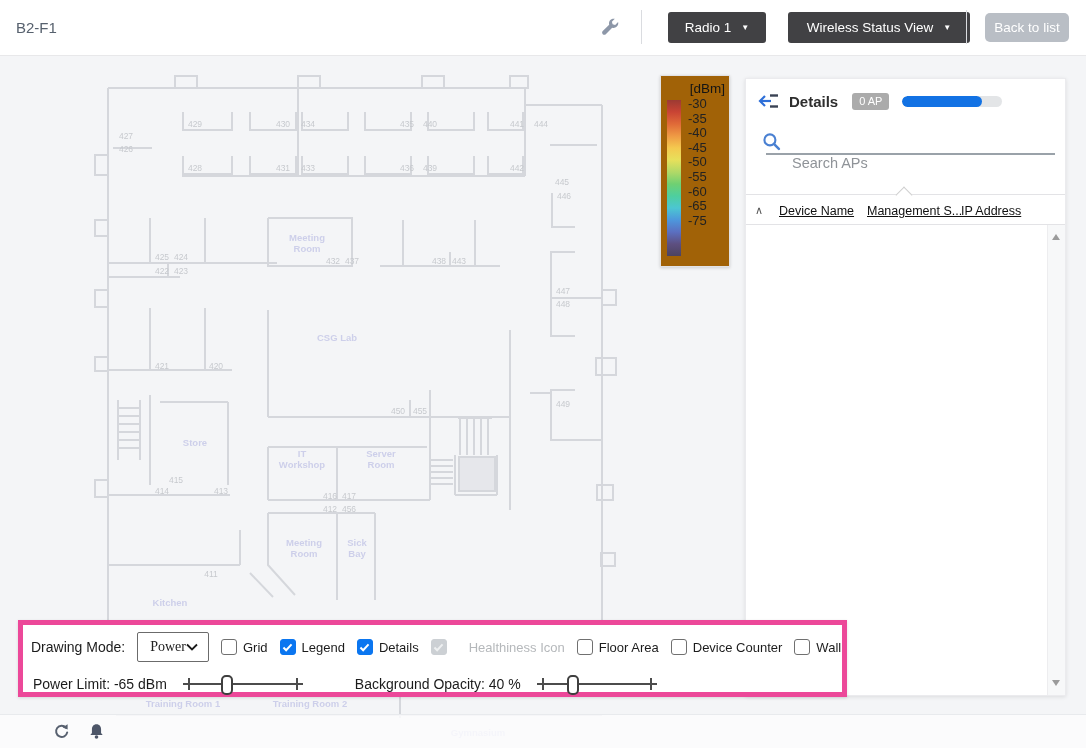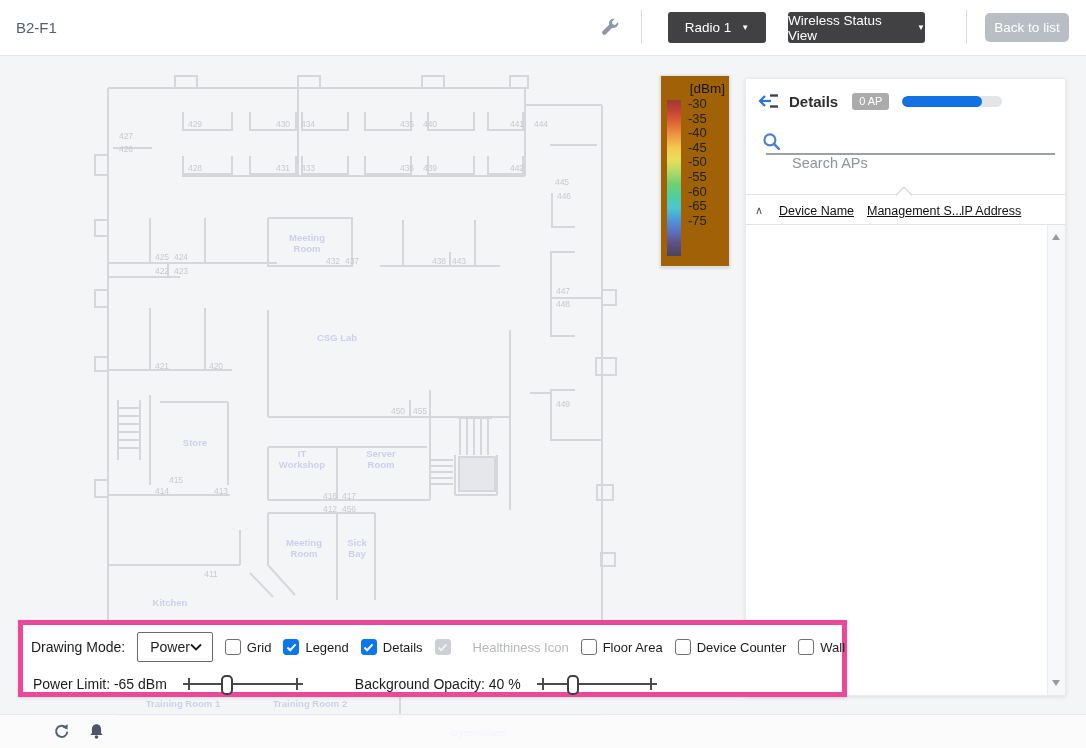--- a/index.html
+++ b/index.html
@@ -51,21 +51,21 @@
   .dp-scroll{position:absolute;top:146px;right:0;bottom:0;width:17px;background:#f7f8f9;border-left:1px solid #ededef;}
   .sarrow{position:absolute;left:4px;width:0;height:0;border-left:4.5px solid transparent;border-right:4.5px solid transparent;cursor:pointer;}
   .sarrow.up{top:9px;border-bottom:6px solid #9b9b9b;}
   .sarrow.down{bottom:9px;border-top:6px solid #9b9b9b;}
   
   .cpanel{position:absolute;left:18px;top:620px;width:829px;height:77px;background:#fff;z-index:15;
           border:5px solid #ec4899;box-shadow:0 1px 3px rgba(0,0,0,.12);box-sizing:border-box;}
   .crow1{display:flex;align-items:center;gap:12px;padding:7px 8px 3px 8px;white-space:nowrap;}
   .cmode-label{font-size:14px;color:#1b1b1b;}
   .cselect{width:118px;height:30px;border:1px solid #6b6b6b;border-radius:2px;background:#fff;display:flex;
-           align-items:center;justify-content:space-between;padding:0 10px 0 12px;font-size:14px;cursor:pointer;box-sizing:border-box;}
+           align-items:center;justify-content:space-between;padding:0 10px 0 12px;font-size:14px;cursor:pointer;box-sizing:border-box;font-family:Liberation Serif, serif;}
   .cb-group{display:flex;align-items:center;gap:12px;}
   .cb-item{display:flex;align-items:center;gap:6px;font-size:13px;color:#1c1c1c;cursor:pointer;}
   .cbox{width:16px;height:16px;border:1px solid #707070;border-radius:3px;background:#fff;box-sizing:border-box;
         display:inline-flex;align-items:center;justify-content:center;flex:0 0 auto;}
   .cbox.checked{background:#0b76f0;border-color:#0b76f0;}
   .cbox.disabled{background:#ccd0d4;border-color:#ccd0d4;}
   .cb-item.disabled{cursor:default;} .cb-item.disabled .cb-label{color:#b5b8bb;margin-left:16px;}
   .crow2{display:flex;align-items:center;gap:10px;padding:8px 8px 0 10px;font-size:14px;color:#1b1b1b;white-space:nowrap;}
   .slider{position:relative;width:120px;height:22px;margin:0 6px;cursor:pointer;}
   .slider .track{position:absolute;left:0;right:0;top:10px;height:2px;background:#4c4c4c;}
@@ -307,21 +307,21 @@
   <div class="hdr">
     <span class="hdr-title">B2-F1</span>
     <svg class="wrench" viewBox="0 0 19 18">
       <path d="M17.2,4.3 c0.4,1.5 0,3.1 -1.2,4.3 c-1.2,1.2 -2.9,1.5 -4.4,1.1 L5.5,15.8 c-0.8,0.8 -2.1,0.8 -2.9,0 c-0.8,-0.8 -0.8,-2.1 0,-2.9 L8.7,6.8 C8.3,5.3 8.6,3.6 9.8,2.4 c1.2,-1.2 2.8,-1.6 4.3,-1.2 L11.3,4 l0.7,2.4 2.4,0.7 z" fill="#8d97a8"></path>
     </svg>
     <div class="vdiv" style="left:641px"></div>
     <div class="btn-dark" style="left:668px;width:98px">
       <span>Radio 1</span>
       <span class="car">▼</span>
     </div>
-    <div class="btn-dark" style="left:788px;width:137px">
+    <div class="btn-dark" style="left:788px;width:182px">
       <span>Wireless Status View</span>
       <span class="car">▼</span>
     </div>
     <div class="vdiv" style="left:966px"></div>
     <div class="btn-back">Back to list</div>
   </div>
 
 </div>
 
 </body></html>

